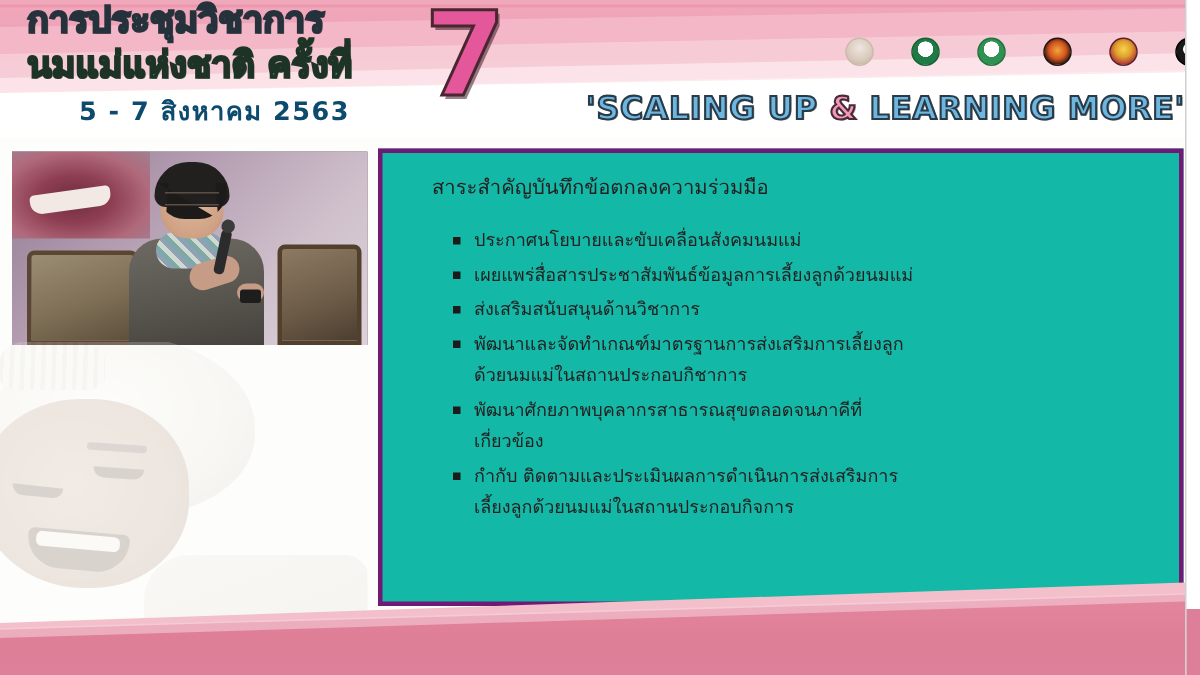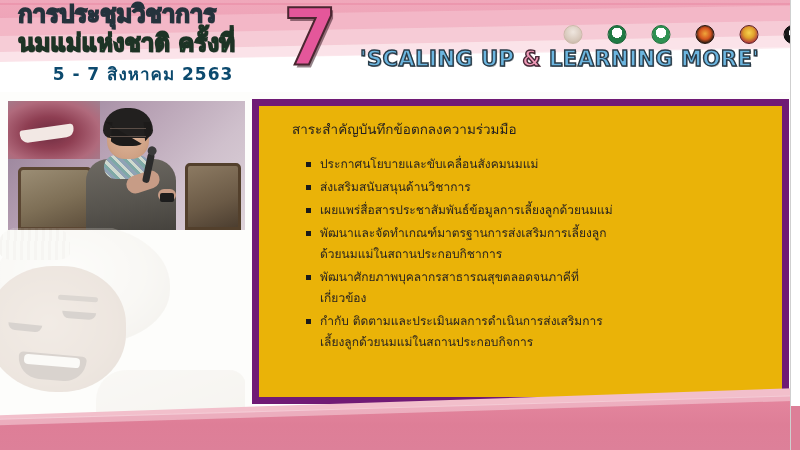--- a/index.html
+++ b/index.html
@@ -77,27 +77,27 @@
   }
   .t-date {
     margin-top:3px; text-align:center; width:250px;
     font-family:"DejaVu Sans", sans-serif;
     font-size:17px; font-weight:bold; color:#0c4a6e;
     letter-spacing:1px; white-space:nowrap;
   }
 
   
   .tagline {
-    position:absolute; left:360px; top:47px; width:430px;
+    position:absolute; left:360px; top:60px; width:430px;
     font-family:"DejaVu Sans", sans-serif;
     font-size:21px; font-weight:bold; letter-spacing:.5px;
     color:#6cb6e0;
     -webkit-text-stroke:1.4px #2a3b47;
     text-shadow:1px 1px 0 rgba(25,40,50,.45);
-    white-space:nowrap; text-align:left;
+    white-space:nowrap; text-align:right;
   }
   .tagline .amp { color:#f09ab8; -webkit-text-stroke:1.4px #4a2a38; }
 
   
   .logos {
     position:absolute; left:562px; top:24px;
     display:flex; align-items:center; gap:22px;
   }
   .logo { width:22px; height:24px; position:relative; }
   .logo .disc {
@@ -245,21 +245,21 @@
   }
   .ch-shirt {
     position:absolute; left:96px; top:142px; width:150px; height:56px;
     background:linear-gradient(160deg,#efe9e2 0%,#ded6cc 100%);
     border-radius:30px 16px 0 0;
   }
 
   
   .panel {
     position:absolute; left:252px; top:99px; width:537px; height:305px;
-    background:#eab308; border:7px solid #701a75;
+    background:#14b8a6; border:3px solid #701a75;
   }
   .panel-inner { position:absolute; left:33px; top:12px; width:470px; }
 
   .head-line {
     font-family:"DejaVu Sans", sans-serif;
     font-size:13.5px; line-height:22px; color:#231f20; white-space:nowrap;
   }
   .bullets { margin-top:14px; padding-left:28px; list-style:none; }
   .bullets li {
     position:relative; font-family:"DejaVu Sans", sans-serif;
@@ -388,24 +388,24 @@
 
   <div class="panel">
     <div class="panel-inner">
       <div class="head-line">สาระสำคัญบันทึกข้อตกลงความร่วมมือ</div>
 
       <ul class="bullets">
         <li>
           <span>ประกาศนโยบายและขับเคลื่อนสังคมนมแม่</span>
         </li>
         <li>
+          <span>เผยแพร่สื่อสารประชาสัมพันธ์ข้อมูลการเลี้ยงลูกด้วยนมแม่</span>
+        </li>
+        <li>
           <span>ส่งเสริมสนับสนุนด้านวิชาการ</span>
-        </li>
-        <li>
-          <span>เผยแพร่สื่อสารประชาสัมพันธ์ข้อมูลการเลี้ยงลูกด้วยนมแม่</span>
         </li>
         <li>
           <span>พัฒนาและจัดทำเกณฑ์มาตรฐานการส่งเสริมการเลี้ยงลูก</span>
           <span class="l2">ด้วยนมแม่ในสถานประกอบกิชาการ</span>
         </li>
         <li>
           <span>พัฒนาศักยภาพบุคลากรสาธารณสุขตลอดจนภาคีที่</span>
           <span class="l2">เกี่ยวข้อง</span>
         </li>
         <li>

